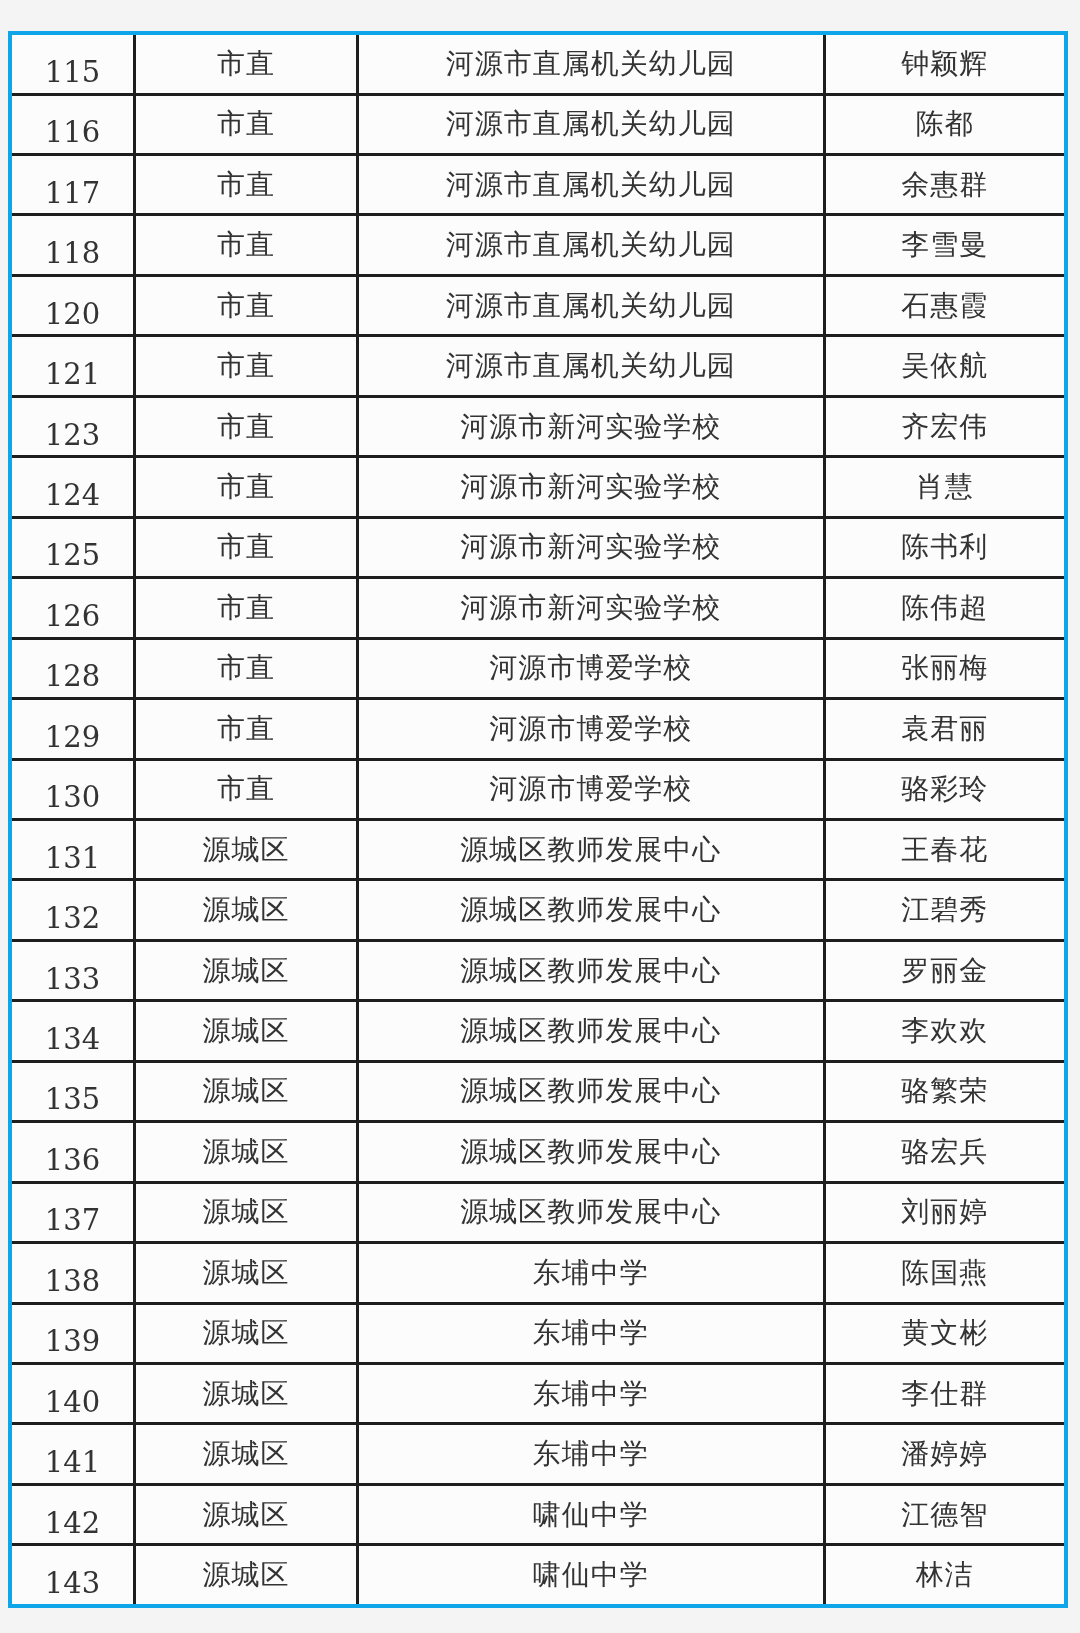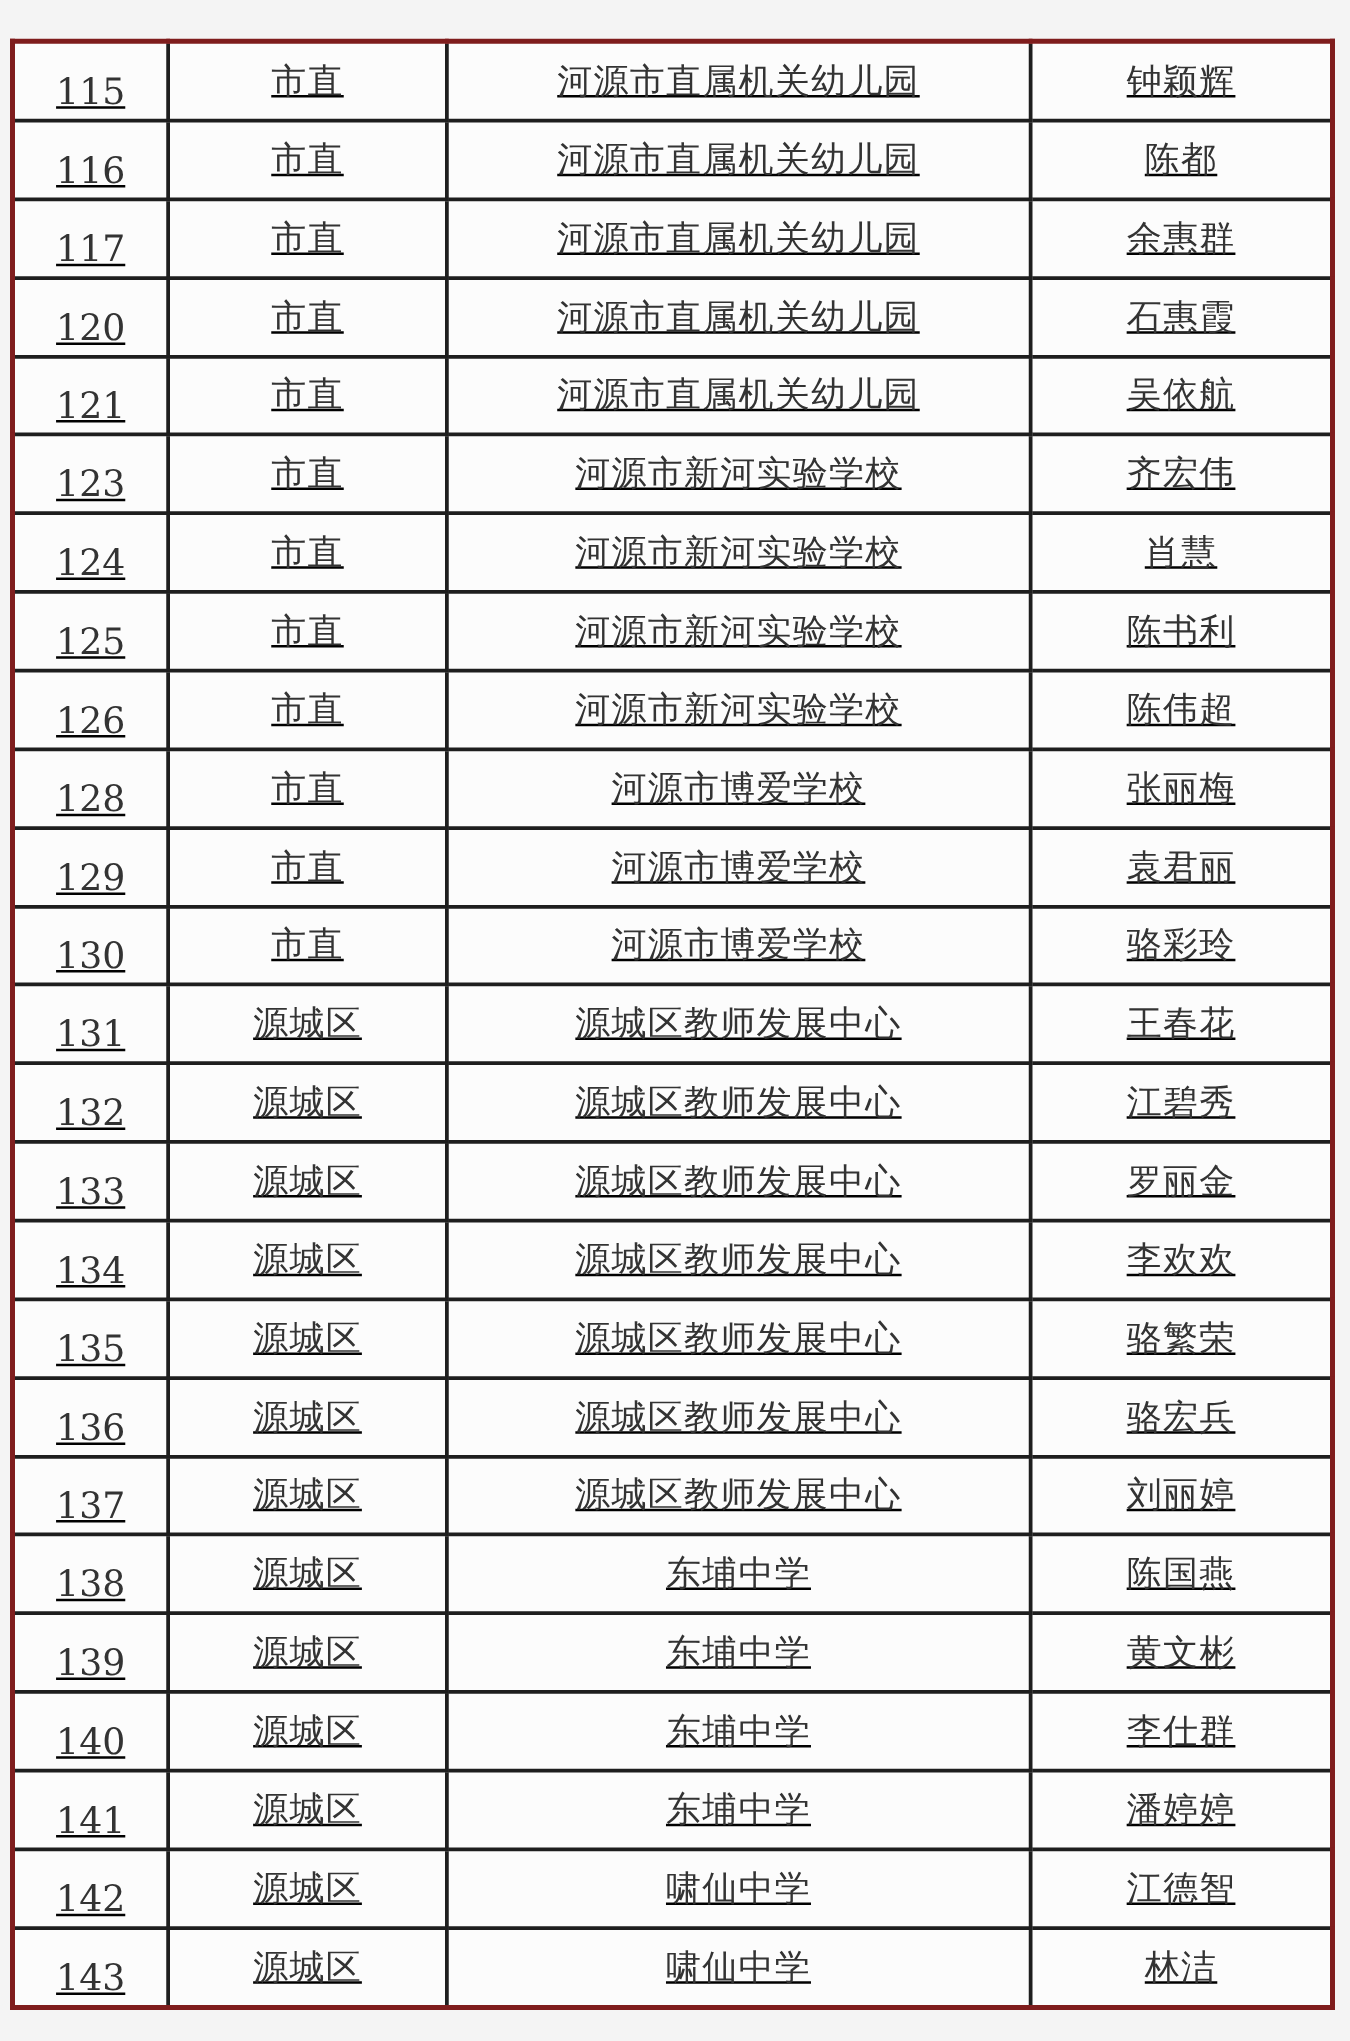--- a/index.html
+++ b/index.html
@@ -33,22 +33,21 @@
     text-align: center;
     vertical-align: middle;
     font-size: 28px;
     color: #333333;
     letter-spacing: 1px;
     padding: 0;
     overflow: hidden;
     white-space: nowrap;
   }
   table.roster {
-    border: 4px solid #7f1d1d;
-    text-decoration: underline;
+    border: 4px solid #0ea5e9;
   }
   table.roster td.idx {
     padding-top: 16px;
     font-size: 29px;
     letter-spacing: 0;
   }
   col.c-index  { width: 11.8%; }
   col.c-district { width: 21.1%; }
   col.c-school { width: 44.2%; }
   col.c-name { width: 22.9%; }
@@ -77,20 +76,26 @@
           <td>河源市直属机关幼儿园</td>
           <td>陈都</td>
         </tr>
         <tr>
           <td class="idx">117</td>
           <td>市直</td>
           <td>河源市直属机关幼儿园</td>
           <td>余惠群</td>
         </tr>
         <tr>
+          <td class="idx">118</td>
+          <td>市直</td>
+          <td>河源市直属机关幼儿园</td>
+          <td>李雪曼</td>
+        </tr>
+        <tr>
           <td class="idx">120</td>
           <td>市直</td>
           <td>河源市直属机关幼儿园</td>
           <td>石惠霞</td>
         </tr>
         <tr>
           <td class="idx">121</td>
           <td>市直</td>
           <td>河源市直属机关幼儿园</td>
           <td>吴依航</td>

